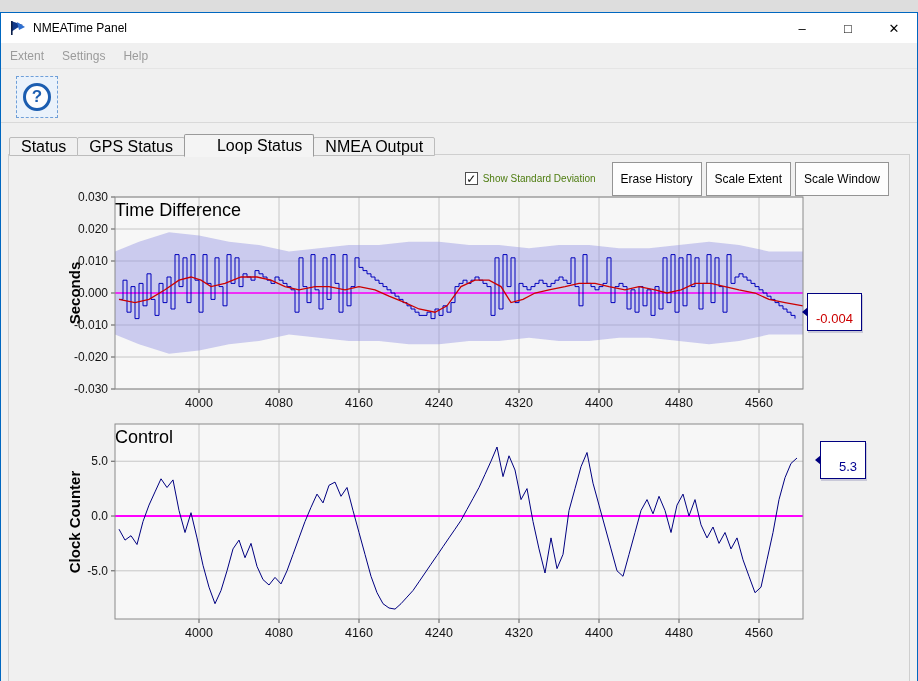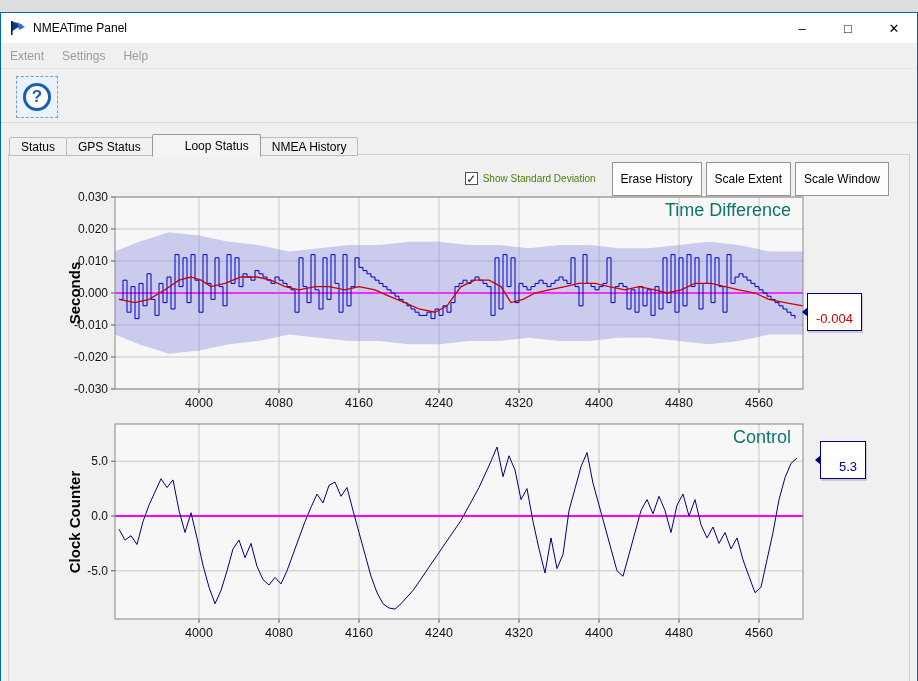--- a/index.html
+++ b/index.html
@@ -25,21 +25,21 @@
   .toolbar { position:absolute; top:55px; left:0; right:0; height:55px; background:#f0f0f0;
              border-top:1px solid #e5e5e5; border-bottom:1px solid #d9d9d9; }
   .help-btn { position:absolute; left:15px; top:7px; width:42px; height:42px; background:#eaf2fb;
               border:1px dashed #6f9fd8; display:flex; align-items:center; justify-content:center; }
   .help-circle { width:28px; height:28px; border-radius:50%; border:3px solid #1b5db0; color:#1b5db0;
                  background:#fdfdfd; font-size:17px; font-weight:bold; display:flex;
                  align-items:center; justify-content:center; }
 
   
   .tabstrip { position:absolute; top:121px; left:8px; display:flex; align-items:flex-end; z-index:3; }
-  .tab { height:19px; padding:0 11px; font-size:12px; background:#f0f0f0; border:1px solid #bcbcbc;
+  .tab { height:19px; padding:0 11px; font-size:16px; background:#f0f0f0; border:1px solid #bcbcbc;
          display:flex; align-items:center; color:#000; margin-right:-1px; border-radius:2px 2px 0 0; }
   .tab.active { height:23px; background:#f4f4f4; border-color:#9a9a9a; border-bottom:1px solid #f4f4f4;
                 margin-bottom:-1px; z-index:4;padding-left:32px; }
 
   .tabpanel { position:absolute; top:141px; left:7px; right:7px; bottom:9px; background:#f0f0f0;
               border:1px solid #cfcfcf; }
 
   
   .controls-row { position:absolute; top:13px; right:20px; display:flex; align-items:center; height:21px; }
   .checkbox { width:13px; height:13px; background:#fff; border:1px solid #4f4f4f; display:inline-flex;
@@ -51,22 +51,22 @@
 
   
   .chart { position:absolute; width:836px; height:232px; }
   .chart-1 { left:54px; top:36px; }
   .chart-2 { left:54px; top:263px; }
   .chart svg { position:absolute; left:0; top:0; font-family:"Liberation Sans", sans-serif; }
   .ylabel { position:absolute; left:-62px; width:150px; height:20px; text-align:center;
             transform:rotate(-90deg); font-size:15px; font-weight:bold; color:#000; }
   .chart-1 .ylabel { top:92px; }
   .chart-2 .ylabel { top:94px; }
-  .chart-title { position:absolute; left:52px; top:9px; width:680px; text-align:right;
-                 font-size:18px; color:#0f766e; padding-right:4px; }
+  .chart-title { position:absolute; left:52px; top:9px; width:680px; text-align:left;
+                 font-size:18px; color:#000000; padding-right:4px; }
   .callout { position:absolute; border:1px solid #000080; background:#ffffff; font-size:13px;
              padding:17px 8px 4px 8px; min-width:46px; text-align:right;
              box-shadow:1px 2px 0 #c9c9d8; }
   .callout .notch { position:absolute; left:-6px; top:50%; margin-top:-5px; width:0; height:0;
                     border-top:5px solid transparent; border-bottom:5px solid transparent;
                     border-right:6px solid #000080; }
   .callout-1 { left:744px; top:102px; color:#cc0000; }
   .callout-2 { left:757px; top:23px; color:#000090; }
 </style>
 </head>
@@ -104,21 +104,21 @@
     <div class="tab">
         <span>Status</span>
       </div>
     <div class="tab">
         <span>GPS Status</span>
       </div>
     <div class="tab active">
         <span>Loop Status</span>
       </div>
     <div class="tab">
-        <span>NMEA History</span>
+        <span>NMEA Output</span>
       </div>
   </div>
 
   <div class="tabpanel">
 
     <div class="controls-row">
       <span class="checkbox">✓</span>
       <span class="checkbox-label">Show Standard Deviation</span>
       <div class="btn">Erase History</div>
       <div class="btn">Scale Extent</div>

